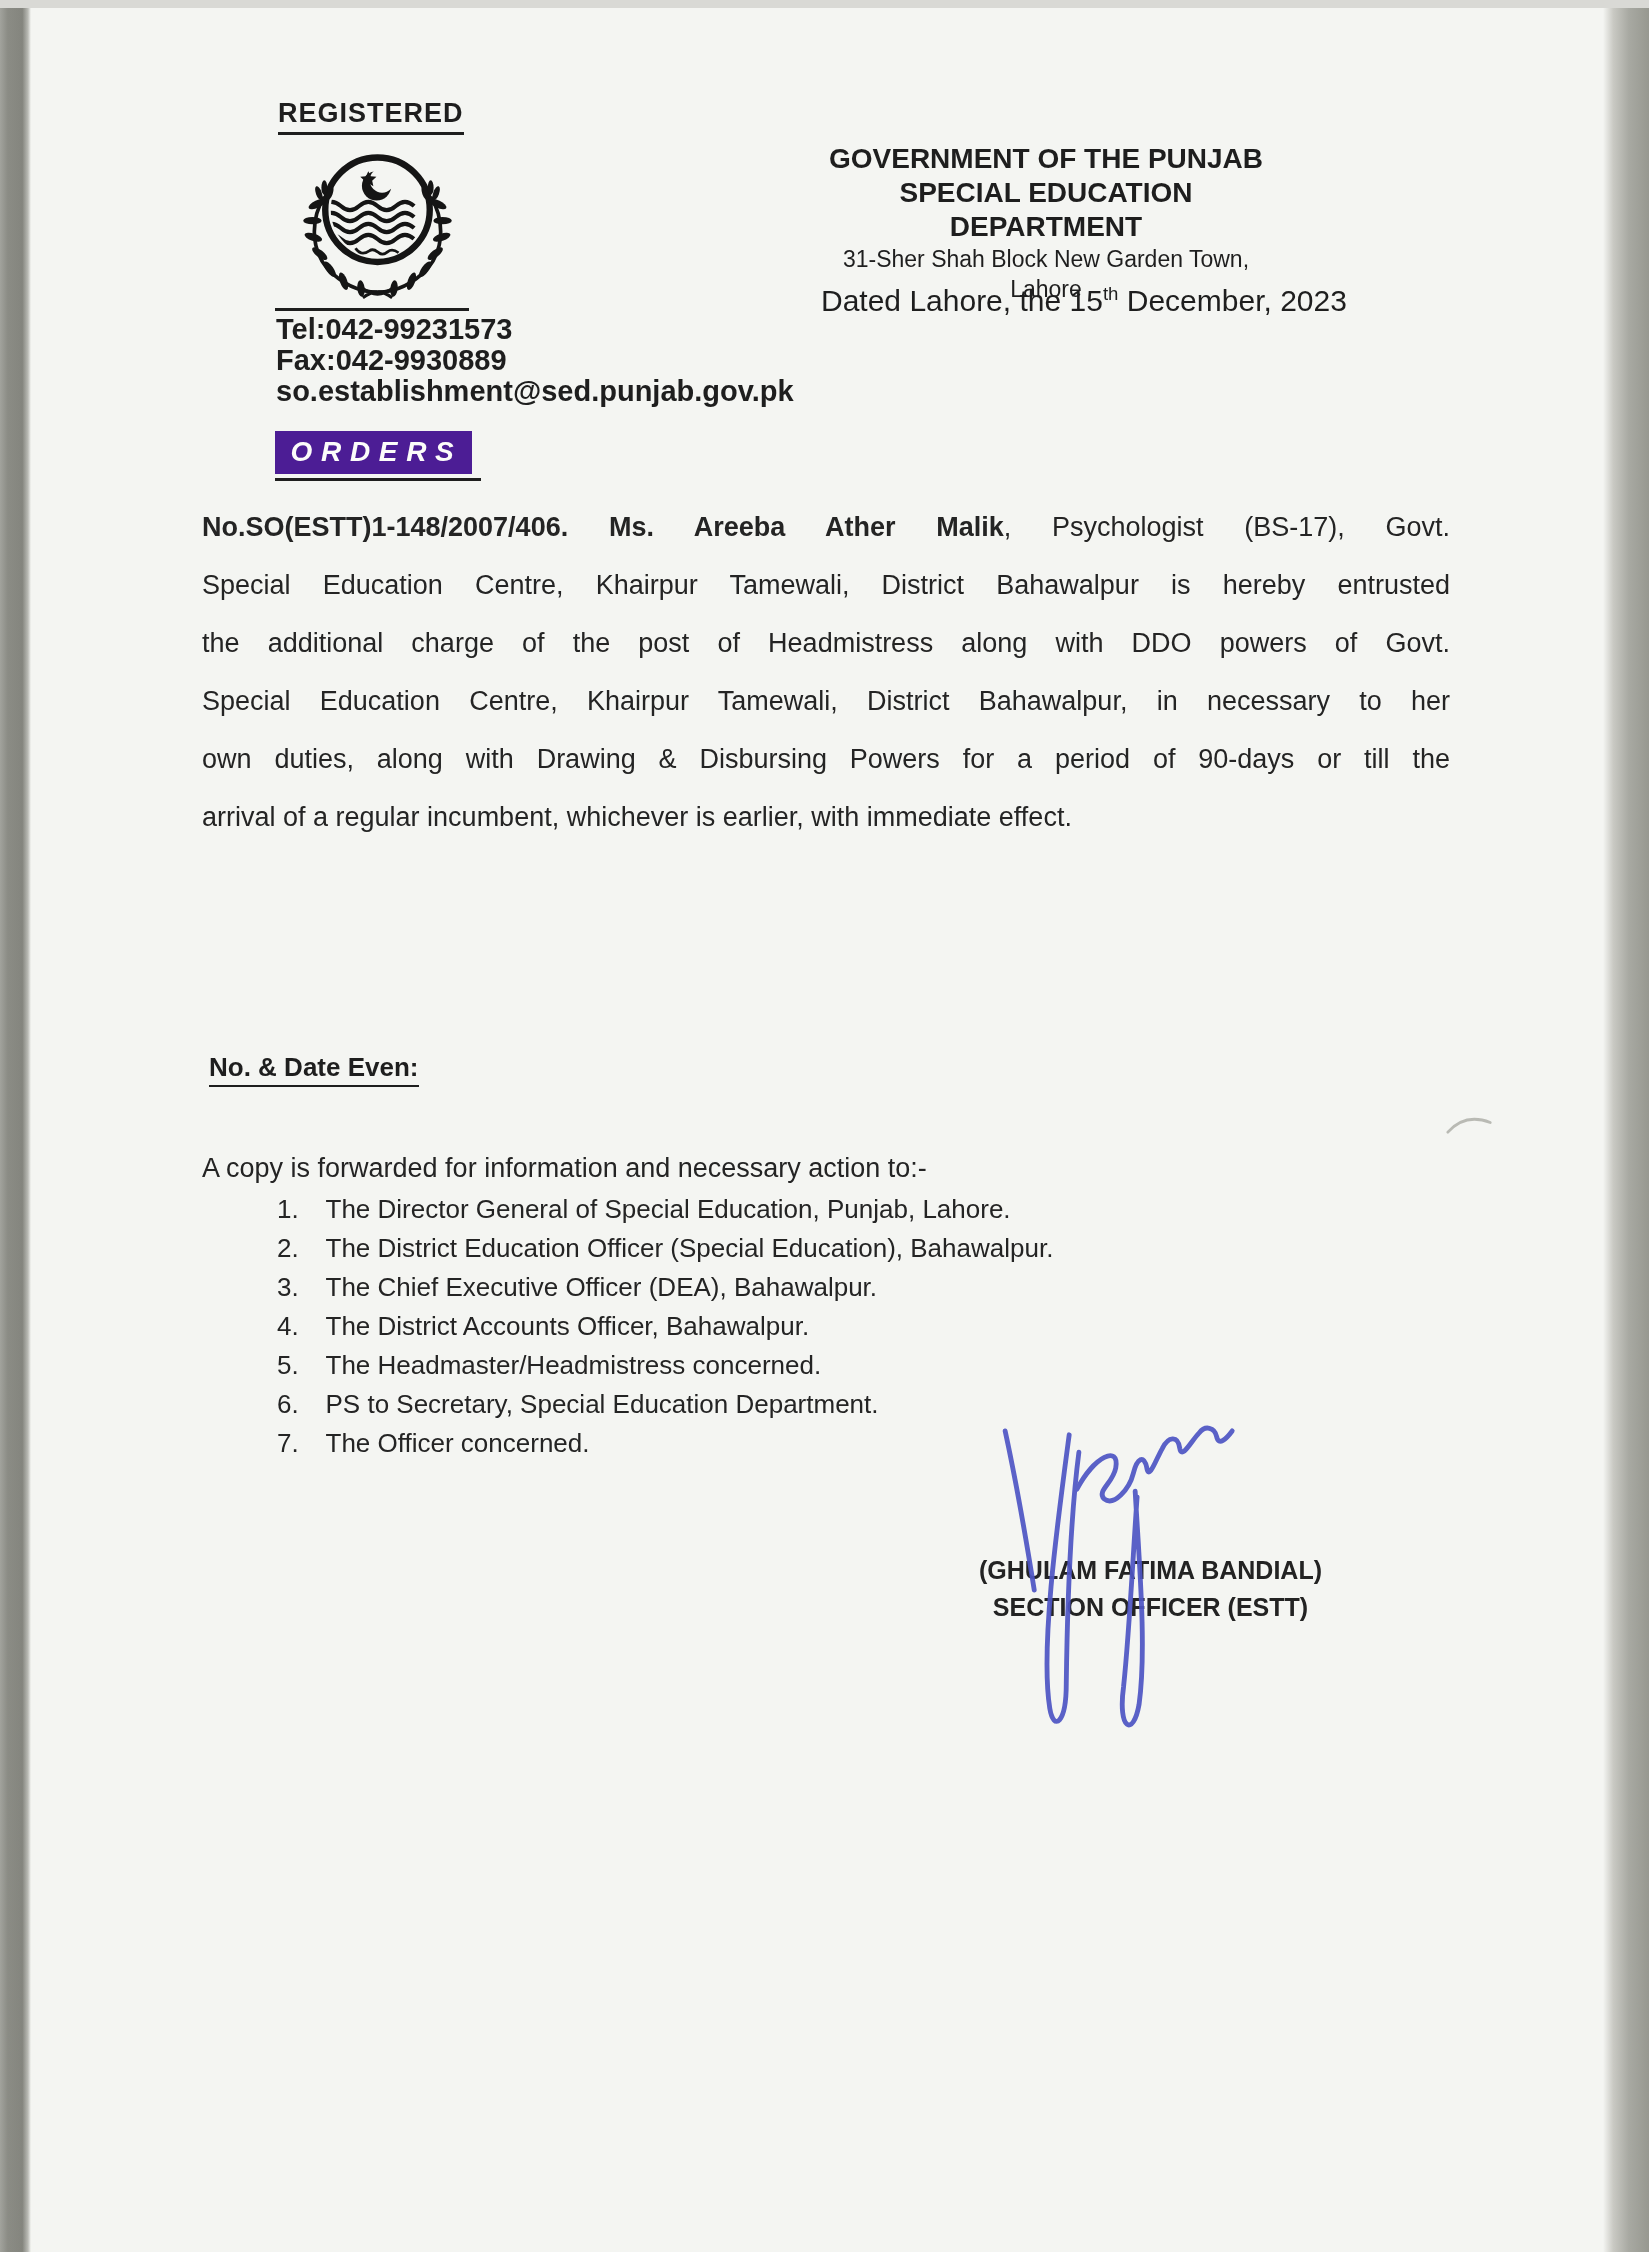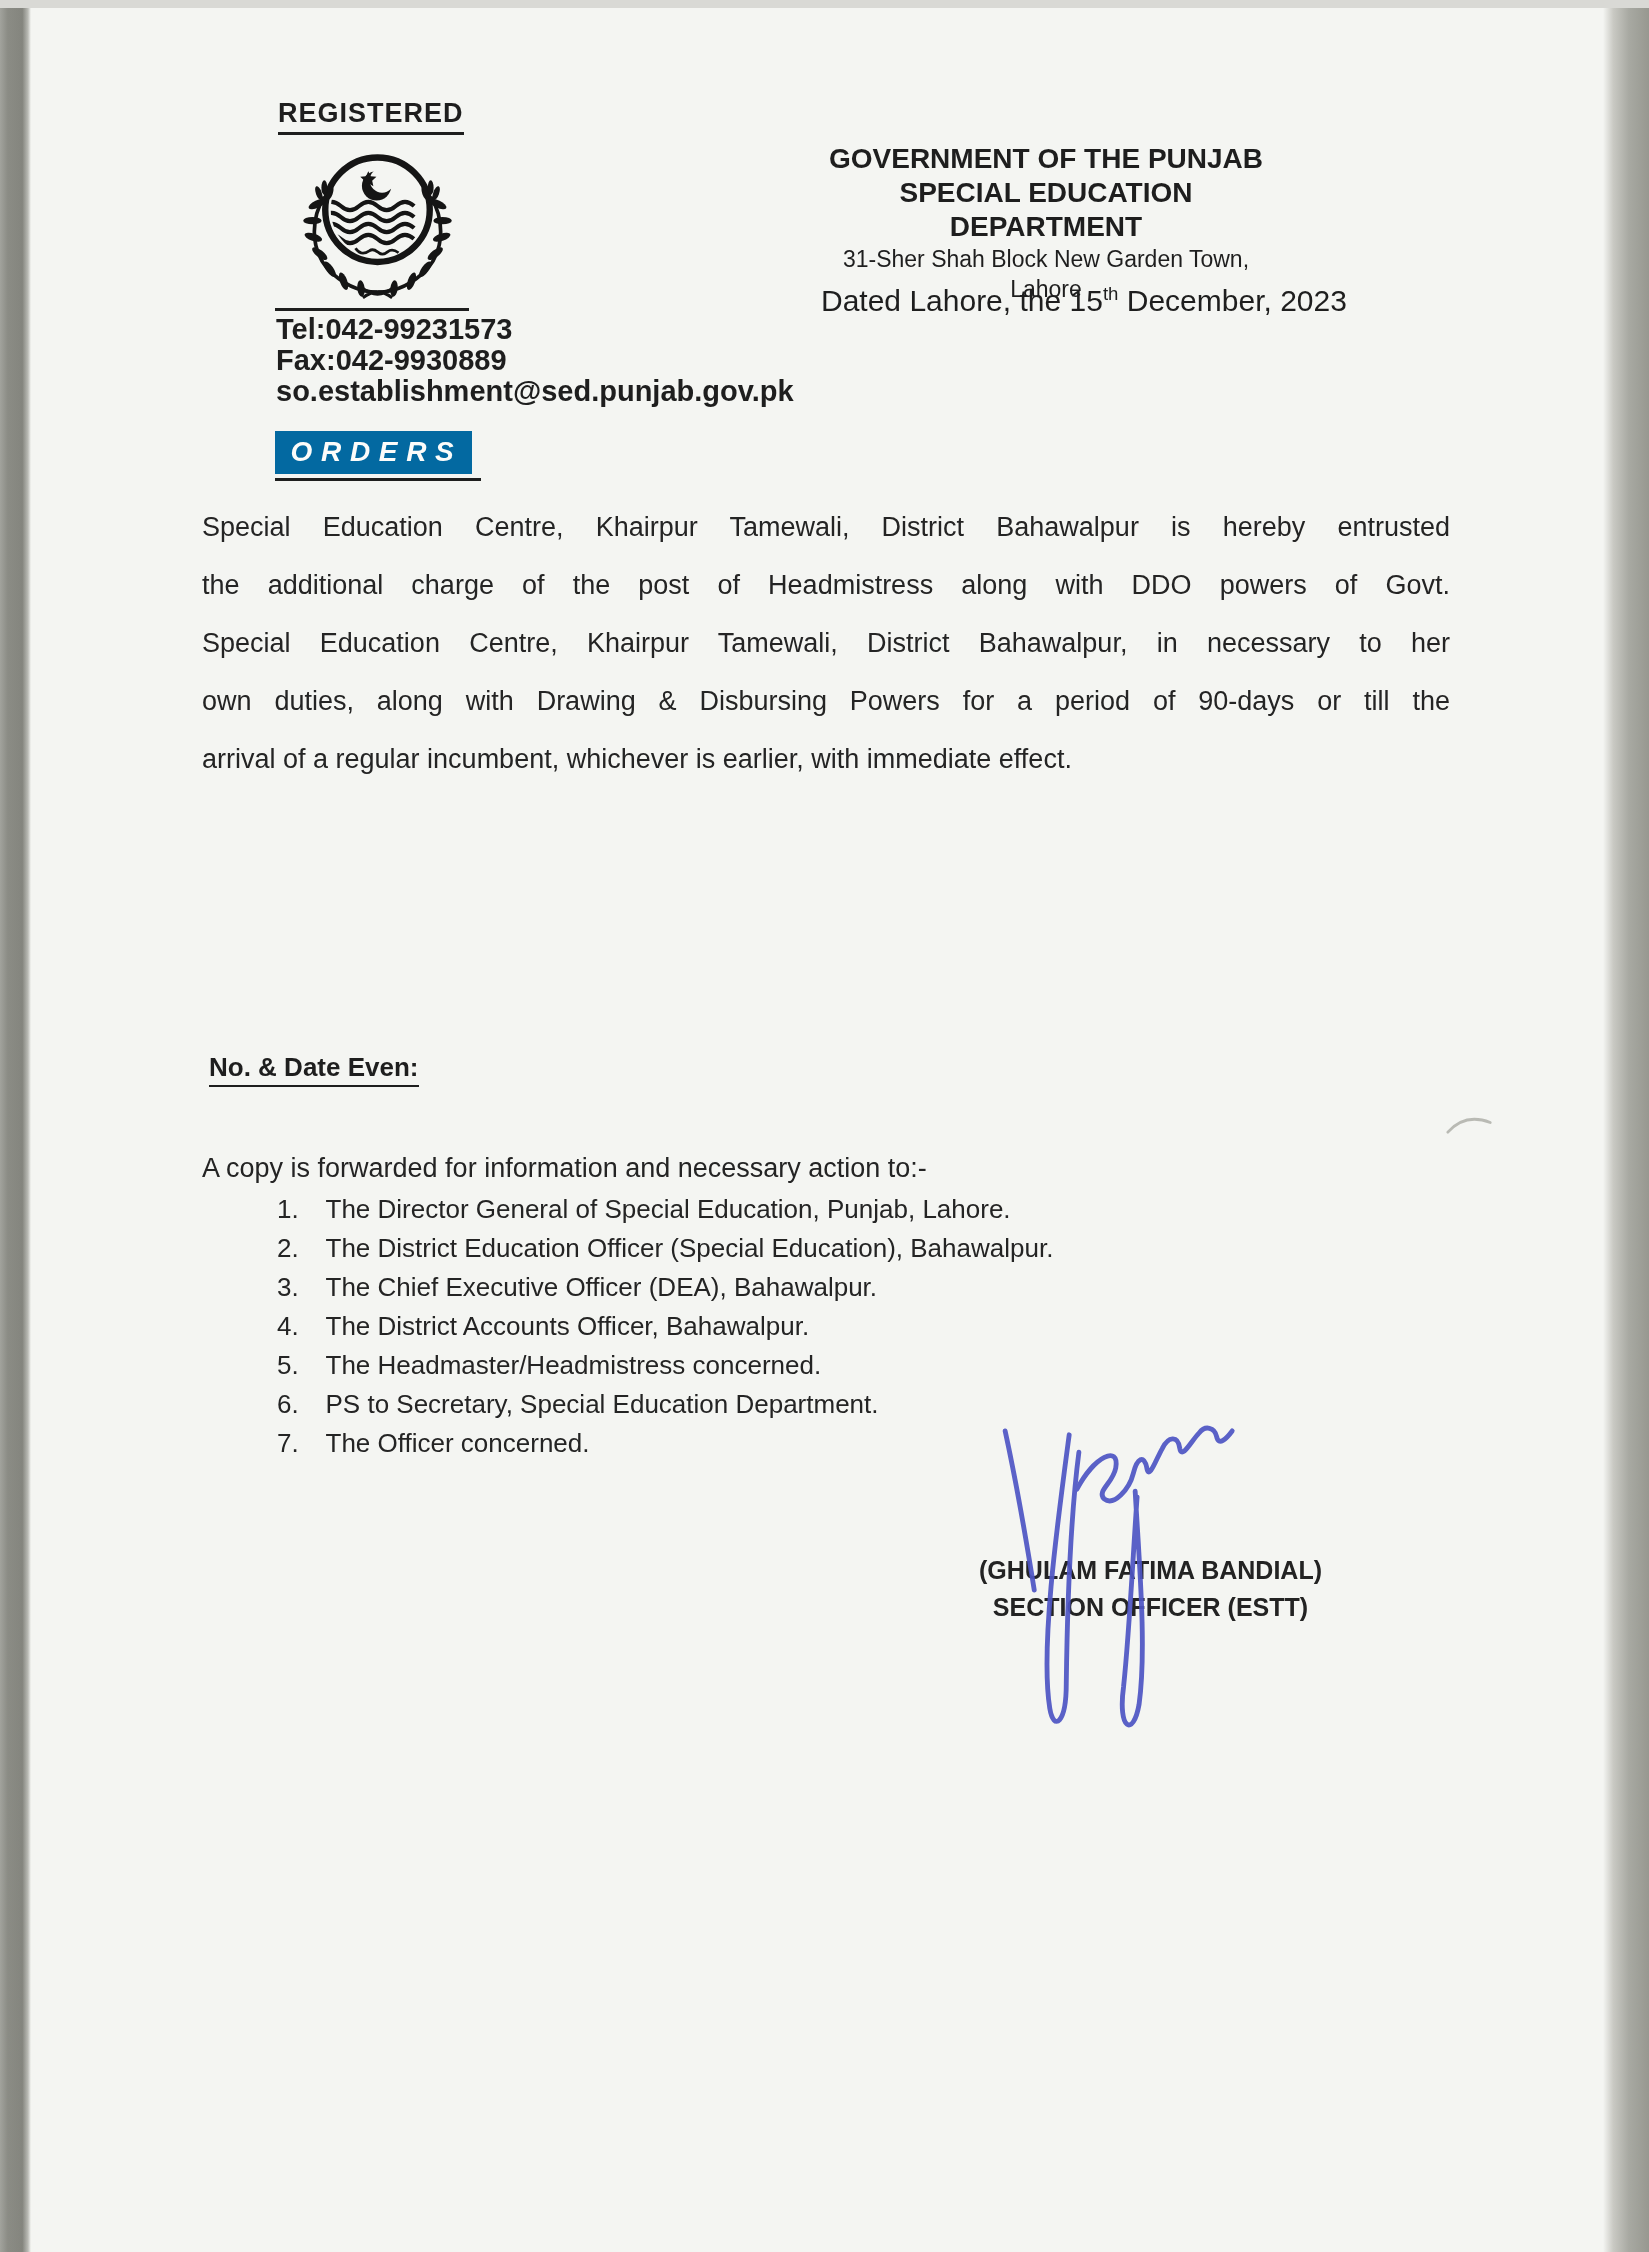--- a/index.html
+++ b/index.html
@@ -17,21 +17,21 @@
     border-bottom:3.9px solid #1e1e1e;padding-bottom:2.9px;}
   .logo{left:283px;top:132px;width:189px;height:165px;}
   .logo-rule{left:275px;top:300px;width:194px;height:2.9px;background:#1e1e1e;}
   .letterhead{left:813px;top:134px;width:466px;text-align:center;}
   .letterhead .h1{font-size:28px;font-weight:bold;line-height:34px;}
   .letterhead .addr{font-size:23px;line-height:30px;}
   .date-line{left:821px;top:275px;font-size:30px;}
   .date-line sup{font-size:0.62em;vertical-align:super;}
   .contact{left:276px;top:306px;font-size:29px;font-weight:bold;line-height:31px;}
   .contact .email{text-decoration-thickness:1.9px;}
-  .orders-box{left:275px;top:423px;background:#0369a1;color:#fcfcfa;
+  .orders-box{left:275px;top:423px;background:#4c1d95;color:#fcfcfa;
     font-size:28px;font-weight:bold;font-style:italic;letter-spacing:8.7px;
     padding:4.9px 9.7px 5.8px 15.5px;}
   .orders-underline{left:275px;top:470px;width:206px;height:2.9px;background:#1e1e1e;}
   .order-body{left:202px;top:490px;width:1248px;font-size:27px;color:#242424;}
   .order-body .bl{line-height:58px;height:58px;white-space:normal;}
   .order-body .j{text-align:justify;text-align-last:justify;}
   .order-body .b{font-weight:bold;}
   .secretary{left:1019px;top:933px;width:345px;text-align:center;
     font-size:26px;font-weight:bold;line-height:38px;color:#232323;}
   .nodate{left:209px;top:1044px;font-size:26px;font-weight:bold;
@@ -114,20 +114,21 @@
   <div class="abs contact">
     <div>Tel:042-99231573</div>
     <div>Fax:042-9930889</div>
     <div class="email">so.establishment@sed.punjab.gov.pk</div>
   </div>
 
   <div class="abs orders-box"><span>ORDERS</span></div>
   <div class="abs orders-underline"></div>
 
   <div class="abs order-body">
+    <div class="bl j"><span class="b">No.SO(ESTT)1-148/2007/406. Ms. Areeba Ather Malik</span><span>, Psychologist (BS-17), Govt.</span></div>
     <div class="bl j">Special Education Centre, Khairpur Tamewali, District Bahawalpur is hereby entrusted</div>
     <div class="bl j">the additional charge of the post of Headmistress along with DDO powers of Govt.</div>
     <div class="bl j">Special Education Centre, Khairpur Tamewali, District Bahawalpur, in necessary to her</div>
     <div class="bl j">own duties, along with Drawing &amp; Disbursing Powers for a period of 90-days or till the</div>
     <div class="bl">arrival of a regular incumbent, whichever is earlier, with immediate effect.</div>
   </div>
 
 
   <div class="abs nodate">No. &amp; Date Even:</div>
 

